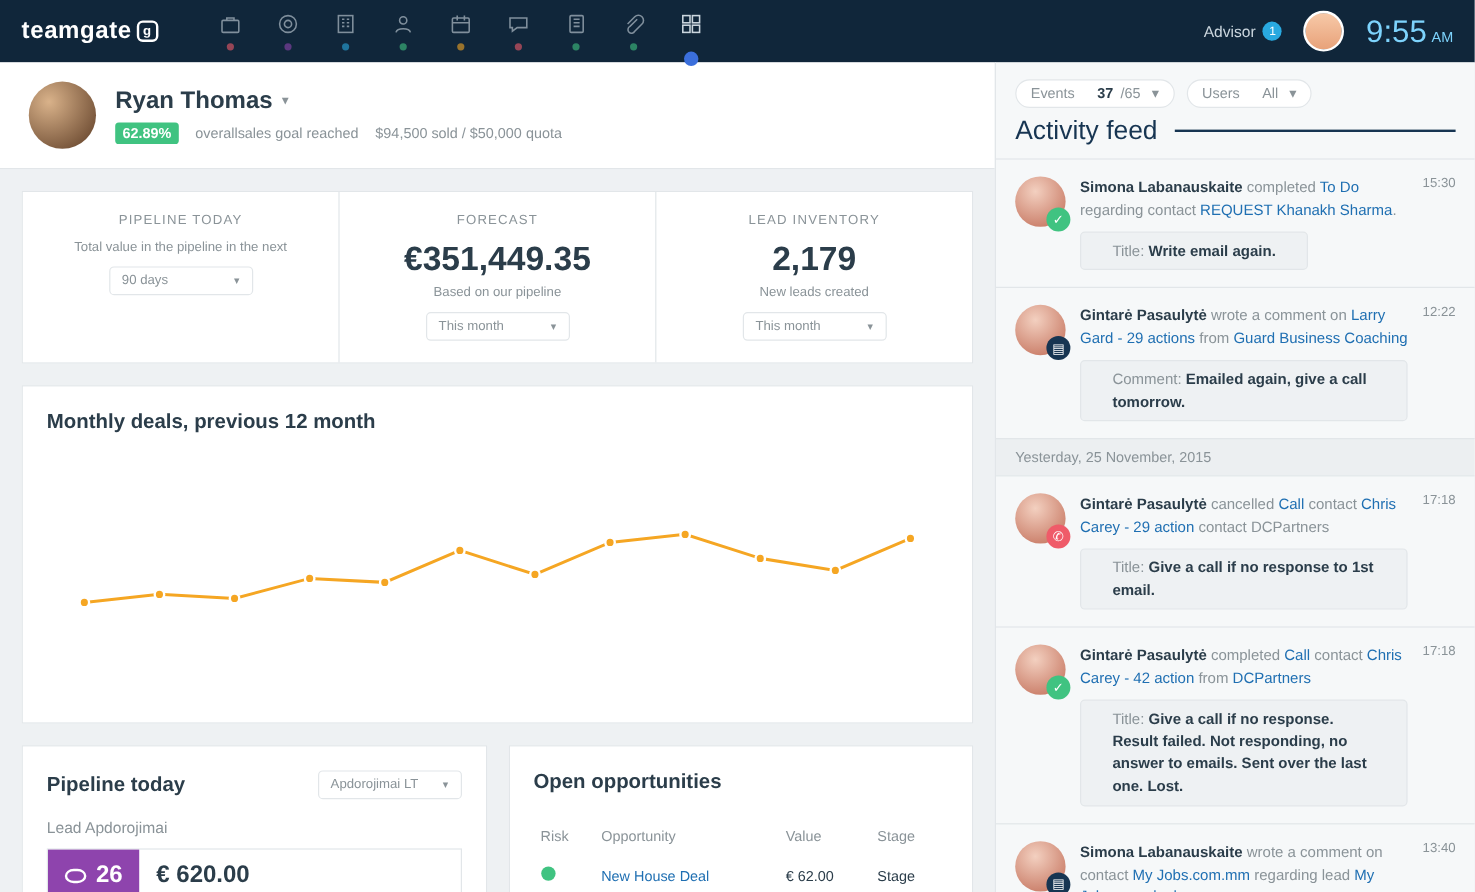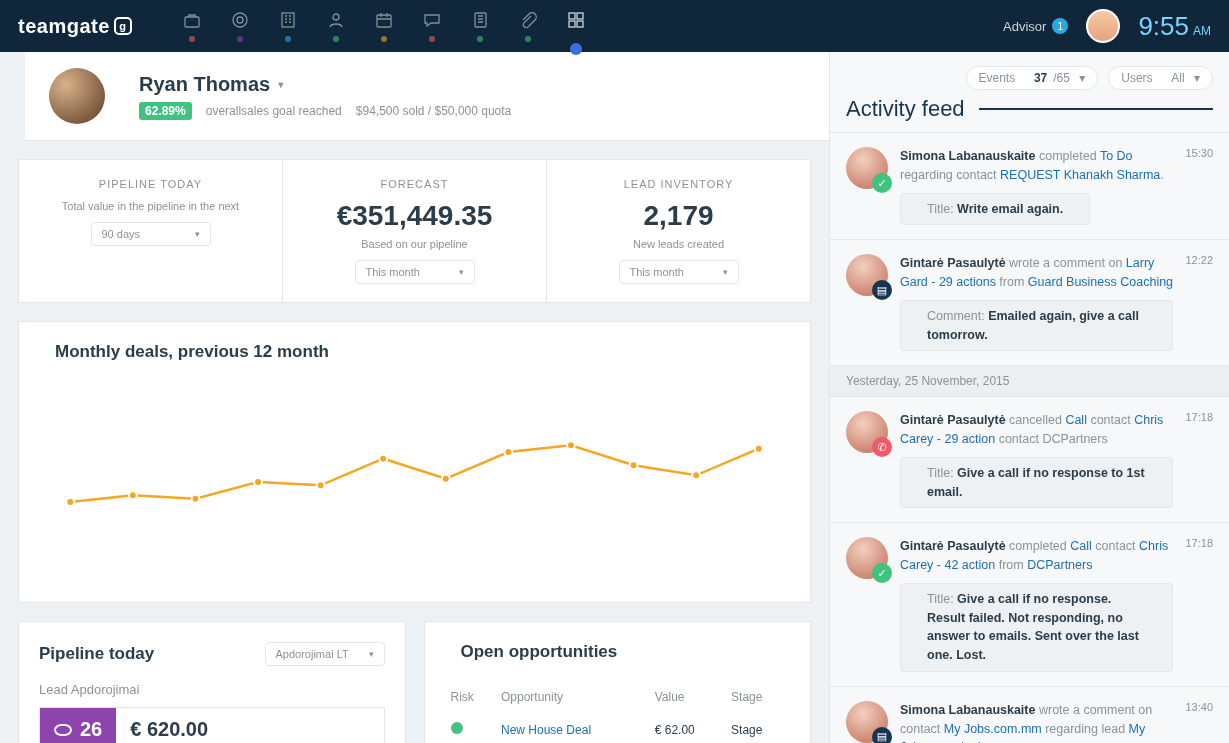--- a/index.html
+++ b/index.html
@@ -36,40 +36,40 @@
   .avatar{width:34px;height:34px;border-radius:50%;background:linear-gradient(#f7c9a8,#e8a27a);border:2px solid #fff;}
   .clock{font-size:26px;font-weight:300;color:#7dd3fc;}
   .clock small{font-size:12px;margin-left:4px;}
 
   
   .page{display:flex;}
   .main{flex:1;min-width:0;}
   .side{width:400px;background:#f6f8f9;border-left:1px solid var(--border);min-height:calc(100vh - 52px);}
 
   
-  .profile{background:#fff;padding:16px 24px;display:flex;align-items:center;gap:34px;border-bottom:1px solid var(--border);margin-left:25px;}
+  .profile{background:#fff;padding:16px 24px;display:flex;align-items:center;gap:16px;border-bottom:1px solid var(--border);}
   .profile .pic{width:56px;height:56px;border-radius:50%;background:radial-gradient(circle at 30% 30%,#d9b28a,#5b3a23);}
   .profile h1{margin:0;font-size:20px;font-weight:700;display:flex;align-items:center;gap:8px;}
   .caret{font-size:10px;color:var(--grey-text);}
   .profile-sub{display:flex;align-items:center;gap:14px;margin-top:6px;font-size:12px;color:var(--grey-text);}
   .pct-badge{background:var(--accent-green);color:#fff;padding:2px 6px;border-radius:3px;font-weight:600;}
 
   
   .kpis{display:flex;gap:0;background:#fff;margin:18px;border:1px solid var(--border);}
   .kpi{flex:1;padding:18px 10px;text-align:center;}
   .kpi+.kpi{border-left:1px solid var(--border);}
   .kpi .label{font-size:11px;letter-spacing:1px;color:var(--grey-text);margin-bottom:10px;}
   .kpi .value{font-size:28px;font-weight:700;color:var(--dark-text);margin-bottom:6px;}
   .kpi .sub{font-size:11px;color:var(--grey-text);margin-bottom:10px;}
   .select{display:inline-flex;align-items:center;justify-content:space-between;border:1px solid var(--border);border-radius:4px;padding:5px 10px;font-size:11px;color:var(--grey-text);min-width:120px;cursor:pointer;background:#fff;}
   .select::after{content:"▾";margin-left:8px;font-size:9px;}
 
   
   .panel{background:#fff;margin:0 18px 18px 18px;border:1px solid var(--border);padding:20px;}
-  .panel h2{margin:0 0 20px 16px;font-size:17px;font-weight:700;color:var(--dark-text);}
+  .panel h2{margin:0 0 20px 0;font-size:17px;font-weight:700;color:var(--dark-text);}
   .chart-area{position:relative;height:200px;}
   .bars{display:flex;align-items:flex-end;justify-content:space-between;height:100%;gap:18px;}
   .bar{flex:1;display:flex;flex-direction:column;justify-content:flex-end;max-width:50px;}
   .seg{width:100%;}
   .seg.blue{background:var(--accent-blue);}
   .seg.red{background:var(--accent-red);}
   .seg.green{background:var(--accent-green);}
   svg.line-overlay{position:absolute;inset:0;width:100%;height:100%;}
 
   
@@ -81,21 +81,21 @@
   .lead-chip{background:var(--accent-purple);color:#fff;padding:10px 14px;display:flex;align-items:center;gap:8px;font-size:20px;font-weight:600;}
   .lead-chip .eye{width:18px;height:12px;border:2px solid #fff;border-radius:50%/60%;}
   .lead-amount{padding:10px 14px;font-size:20px;font-weight:700;}
   .opp-table{width:100%;font-size:12px;}
   .opp-table th{text-align:left;color:var(--grey-text);font-weight:500;padding:6px 4px;}
   .opp-table td{padding:10px 4px;}
   .risk-dot{width:12px;height:12px;border-radius:50%;background:var(--accent-green);display:inline-block;}
   .opp-link{color:#1f6fb2;}
 
   
-  .feed-controls{display:flex;justify-content:flex-end;gap:10px;padding:14px 16px 0 16px;}
+  .feed-controls{display:flex;gap:10px;padding:14px 16px 0 16px;}
   .pill{border:1px solid var(--border);border-radius:16px;padding:4px 12px;font-size:12px;color:var(--grey-text);display:flex;align-items:center;gap:6px;background:#fff;cursor:pointer;}
   .pill .strong{color:var(--dark-text);font-weight:600;}
   .feed-title{padding:6px 16px 10px 16px;}
   .feed-title h2{margin:0;font-size:22px;font-weight:400;color:var(--navy2);}
   .feed-title .rule{flex:1;height:2px;background:var(--navy2);margin-left:14px;}
   .feed-title-row{display:flex;align-items:center;}
 
   .feed-item{display:flex;gap:12px;padding:14px 16px;border-top:1px solid var(--border);position:relative;}
   .feed-item .av{width:42px;height:42px;border-radius:50%;background:radial-gradient(circle at 40% 30%,#f3d0c0,#c06a54);flex-shrink:0;position:relative;}
   .av .ic{position:absolute;right:-4px;bottom:-4px;width:20px;height:20px;border-radius:50%;display:flex;align-items:center;justify-content:center;color:#fff;font-size:11px;}

